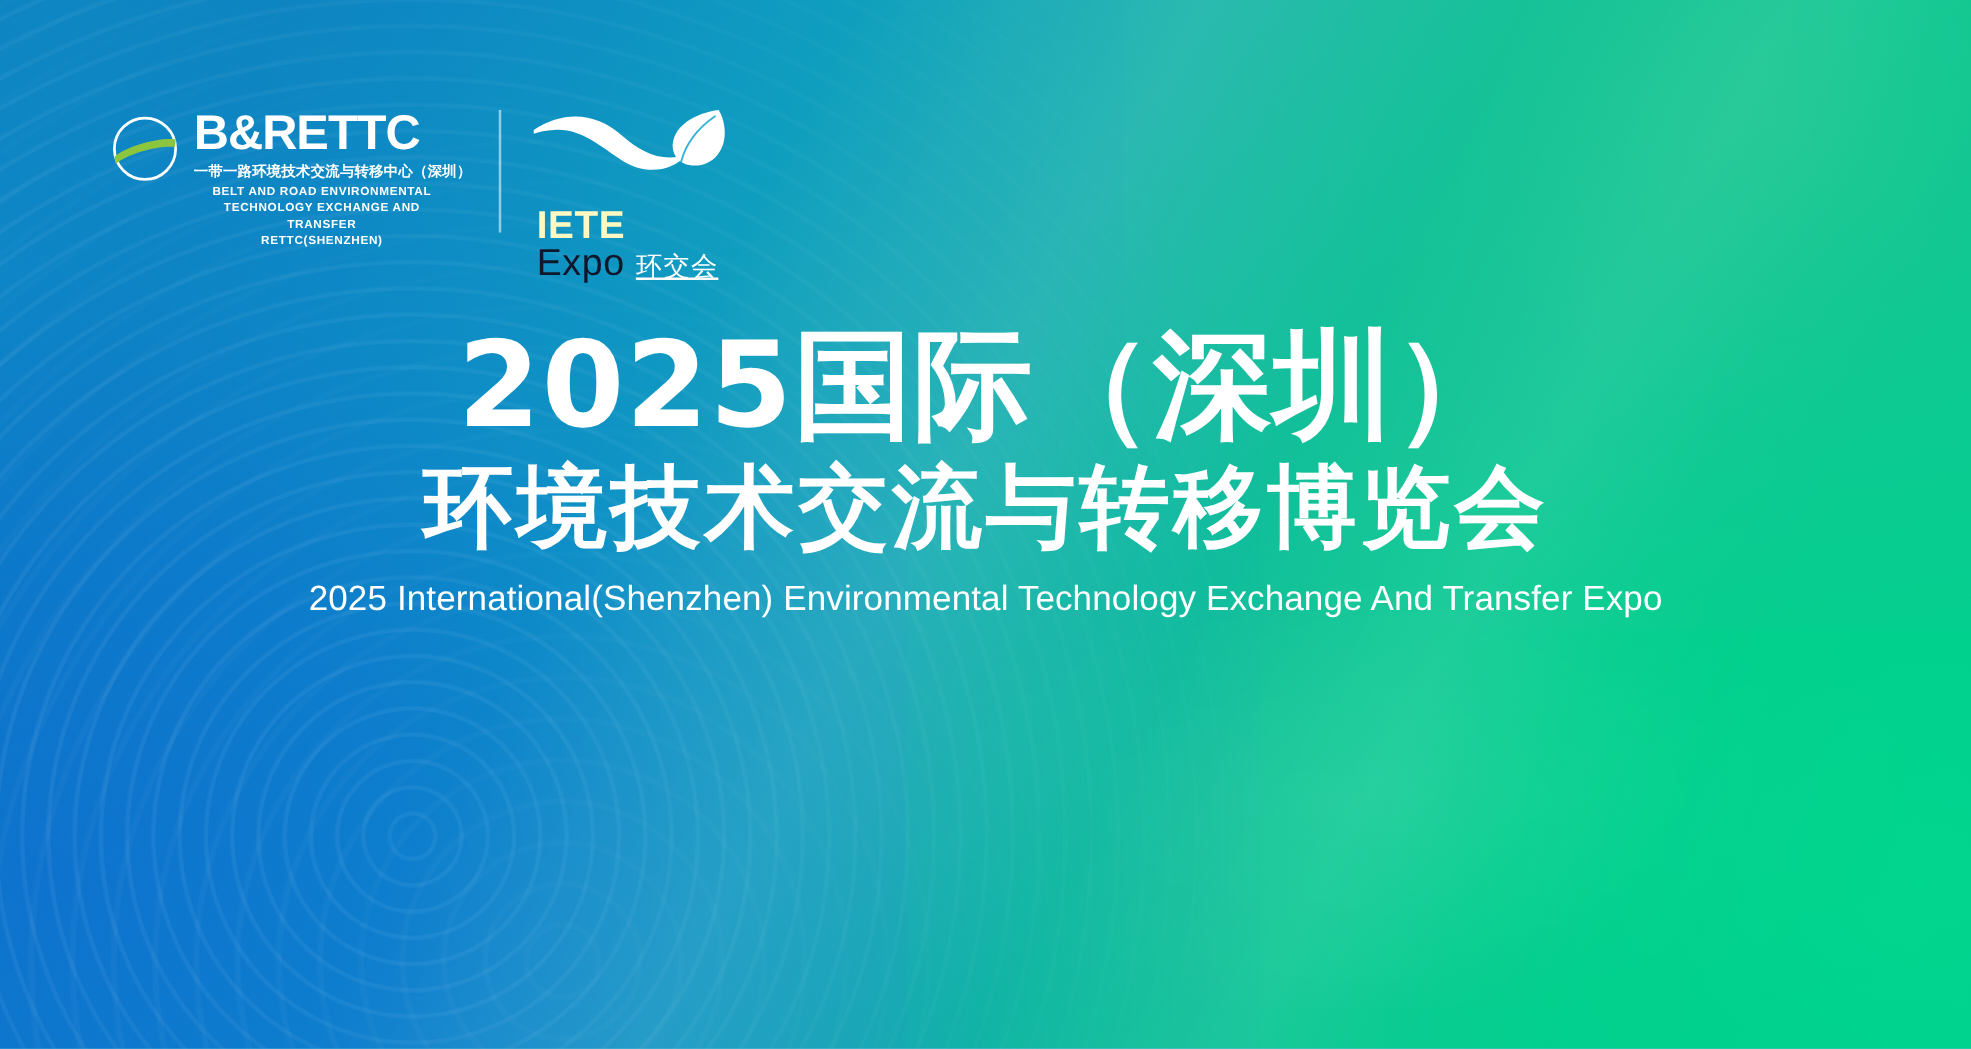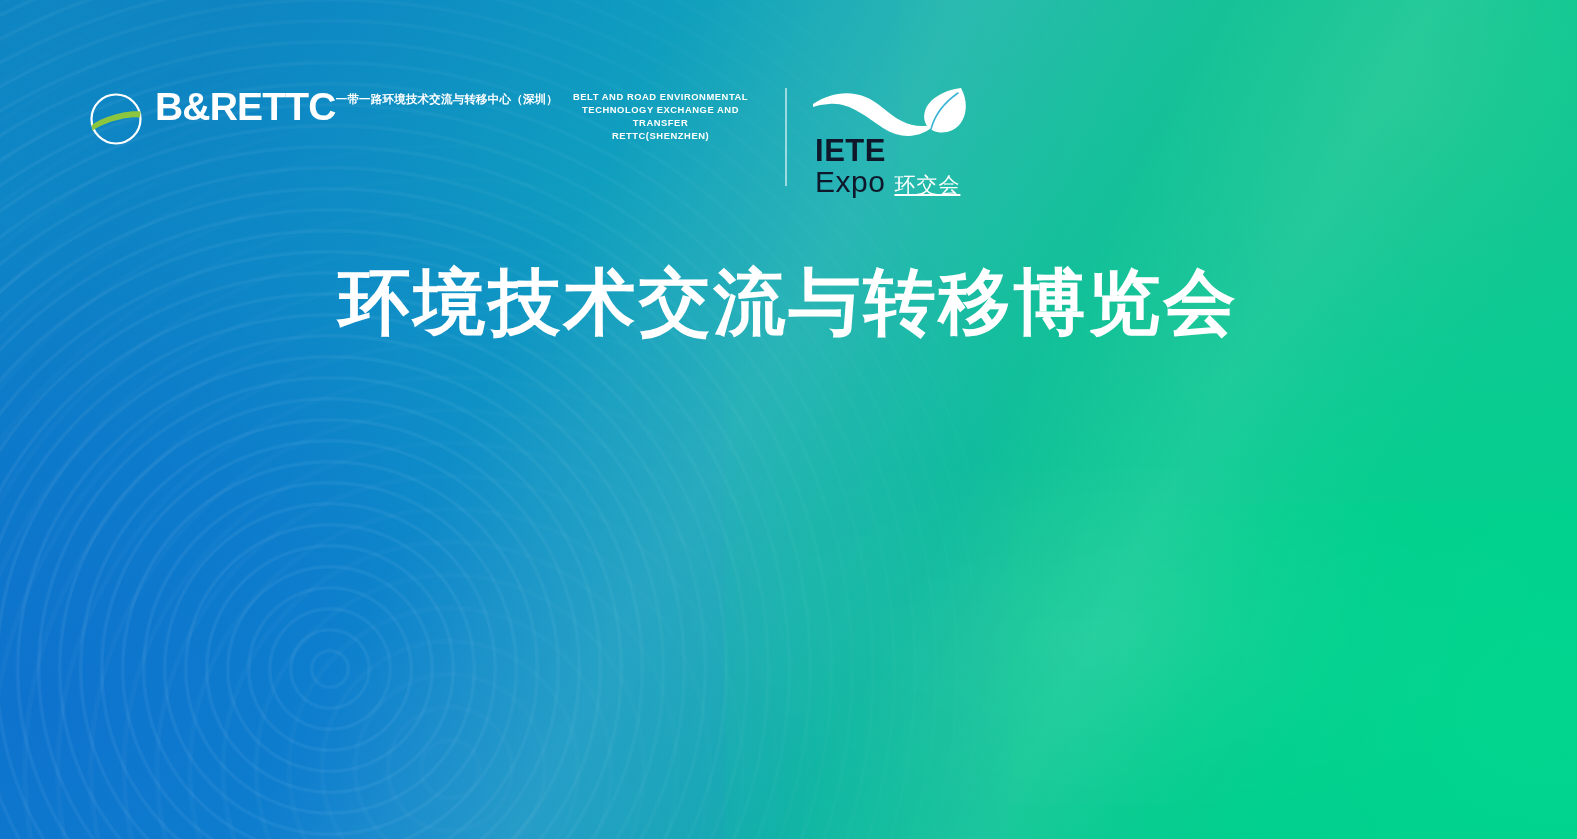--- a/index.html
+++ b/index.html
@@ -172,21 +172,21 @@
   }
 
   .brettc-logo {
     display: flex;
     align-items: flex-start;
     padding-right: 22px;
     border-right: 2px solid rgba(255,255,255,0.55);
     height: 98px;
   }
   .globe-icon { margin-top: 4px; margin-right: 9px; flex: none; }
-  .brettc-text { display: flex; flex-direction: row; }
+  .brettc-text { display: flex; flex-direction: column; }
   .brettc-word {
     color: #ffffff;
     font-size: 39px;
     font-weight: 700;
     letter-spacing: -0.8px;
     line-height: 0.97;
     font-family: "Liberation Sans", "DejaVu Sans", sans-serif;
   }
   .brettc-cn {
     color: #ffffff;
@@ -218,26 +218,27 @@
   }
   .iete-mark { position: absolute; left: 0; top: -2px; }
   .iete-text-wrap {
     position: absolute;
     left: 4px;
     top: 47px;
     display: flex;
     flex-direction: column;
   }
   .iete-iete {
-    color: #0f172a;
+    color: #fef9c3;
     font-size: 31px;
     font-weight: 700;
     letter-spacing: 0.5px;
     line-height: 1.0;
     font-family: "Liberation Sans", "DejaVu Sans", sans-serif;
+    margin-top: 29px;
   }
   .iete-bottom-row { display: flex; align-items: baseline; }
   .iete-expo {
     color: #0f172a;
     font-size: 30px;
     font-weight: 300;
     letter-spacing: 0.5px;
     line-height: 1.05;
     font-family: "Liberation Sans", "DejaVu Sans", sans-serif;
   }
@@ -380,18 +381,20 @@
           <div class="iete-bottom-row">
             <span class="iete-expo">Expo</span>
             <span class="iete-cn">环交会</span>
           </div>
         </div>
       </div>
     </div>
 
 
     <div class="headline">
+      <div class="title-line-1">2025国际（深圳）</div>
       <div class="title-line-2">环境技术交流与转移博览会</div>
+      <div class="subtitle-en">2025 International(Shenzhen) Environmental Technology Exchange And Transfer Expo</div>
     </div>
 
 
   </div>
 </div>
 
 </body></html>

